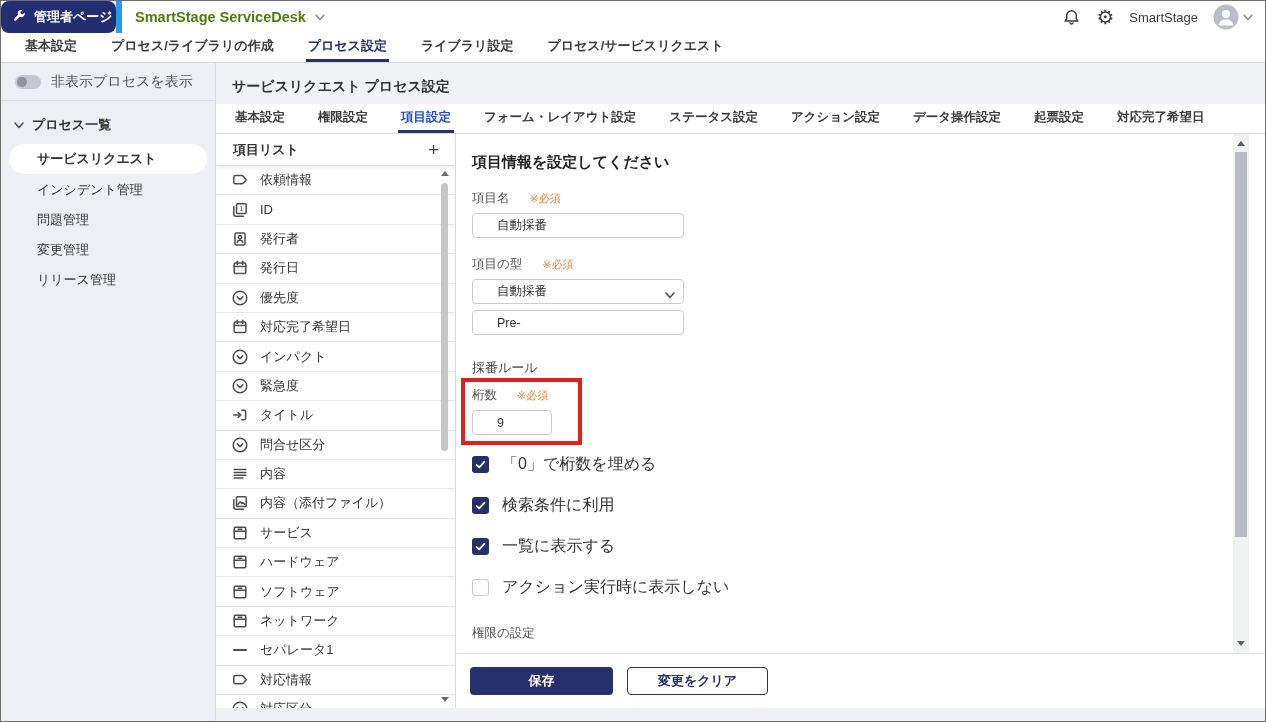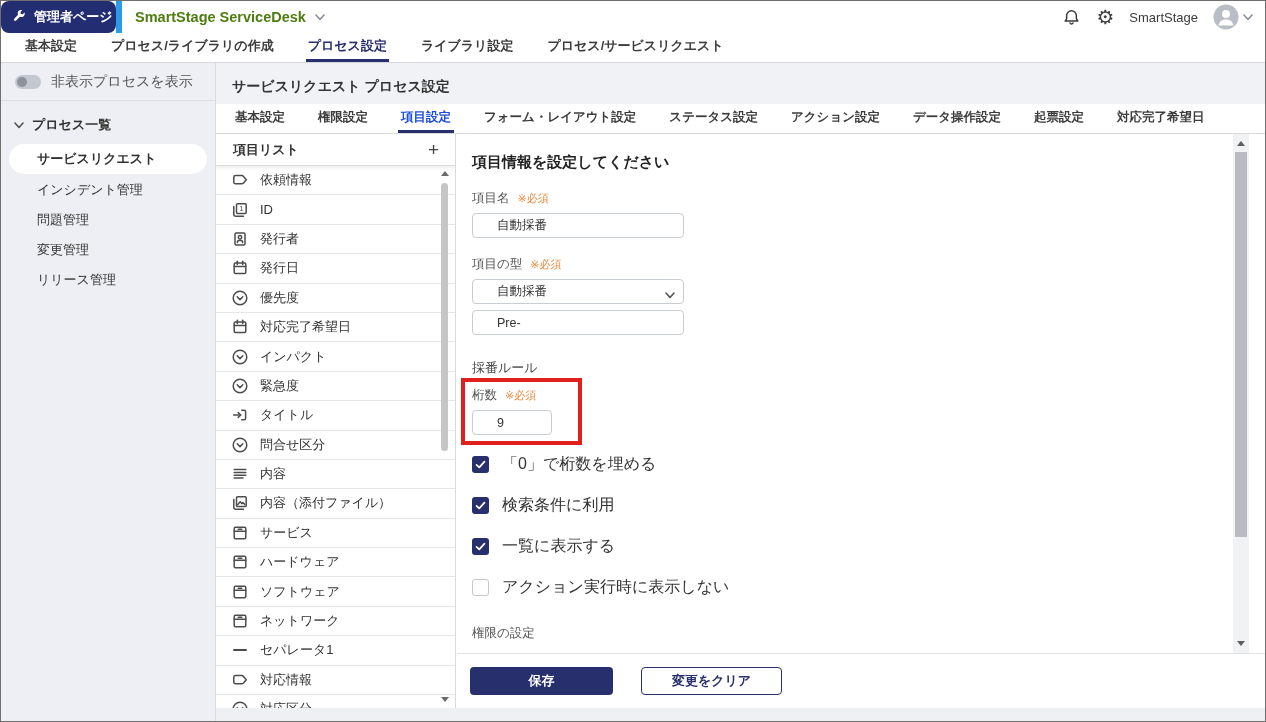--- a/index.html
+++ b/index.html
@@ -62,21 +62,21 @@
   .il-sb-up, .il-sb-down { position:absolute; width:0; height:0; border-left:4px solid transparent;
     border-right:4px solid transparent; }
   .il-sb-up { left:440px; top:170px; border-bottom:5px solid #6b6b6b; }
   .il-sb-down { left:440px; top:696px; border-top:5px solid #6b6b6b; }
   .il-sb-thumb { position:absolute; left:440px; top:182px; width:7px; height:268px; background:#c6c6c6; border-radius:4px; }
 
   
   .panel { position:absolute; left:456px; top:133px; width:776px; height:519px; background:#fff;
     overflow:hidden; padding-left:15px; }
   .panel h2 { margin-top:19px; font-size:15px; font-weight:bold; color:#222; }
-  .f-label { margin-top:18px; display:flex; align-items:baseline; gap:8px; font-size:12.5px; color:#555; }
+  .f-label { margin-top:18px; display:flex; align-items:baseline; gap:20px; font-size:12.5px; color:#555; }
   .req { color:#ed8a3e; font-size:11px; }
   .field { margin-top:6px; width:212px; height:25px; border:1px solid #c8ccd3; border-radius:4px;
     padding:0 24px; font-size:12.5px; color:#333; background:#fff; display:block; font-family:inherit; }
   .sel-wrap { position:relative; width:212px; }
   .sel-wrap .chev { position:absolute; right:9px; top:13px; color:#555; pointer-events:none; }
   .section-label { margin-top:24px; font-size:13px; color:#444; }
   .digits-group { position:relative; margin-top:10px; width:max-content; }
   .digits-group .f-label { margin-top:0; }
   .digits-group .field { width:80px; }
   .red-frame { position:absolute; left:-11px; top:-9px; right:-30px; bottom:-10px;
@@ -93,21 +93,21 @@
   
   .panel-sb { position:absolute; left:1232px; top:133px; width:16px; height:519px; background:#f1f2f4; }
   .panel-sb .up, .panel-sb .down { position:absolute; left:4px; width:0; height:0;
     border-left:4px solid transparent; border-right:4px solid transparent; }
   .panel-sb .up { top:7px; border-bottom:5px solid #5f5f5f; }
   .panel-sb .down { bottom:7px; border-top:5px solid #5f5f5f; }
   .panel-sb .thumb { position:absolute; left:2px; top:18px; width:12px; height:385px; background:#b9bcc2; }
 
   
   .footer { position:absolute; left:456px; top:652px; width:808px; height:55px; background:#fff;
-    border-top:1px solid #e2e2e2; display:flex; align-items:center; gap:28px; padding-left:13px; }
+    border-top:1px solid #e2e2e2; display:flex; align-items:center; gap:14px; padding-left:13px; }
   .btn-save { width:143px; height:28px; background:#272f6d; color:#fff; border:none; border-radius:4px;
     font-size:13px; font-weight:bold; font-family:inherit; }
   .btn-clear { width:141px; height:28px; background:#fff; color:#272f6d; border:1.5px solid #272f6d;
     border-radius:4px; font-size:13px; font-weight:bold; font-family:inherit; }
   .bottom-strip { position:absolute; left:215px; top:707px; width:1049px; height:13px; background:#eef0f3; }
 
   .chev { width:10px; height:7px; }
 </style>
 </head>
 <body>

